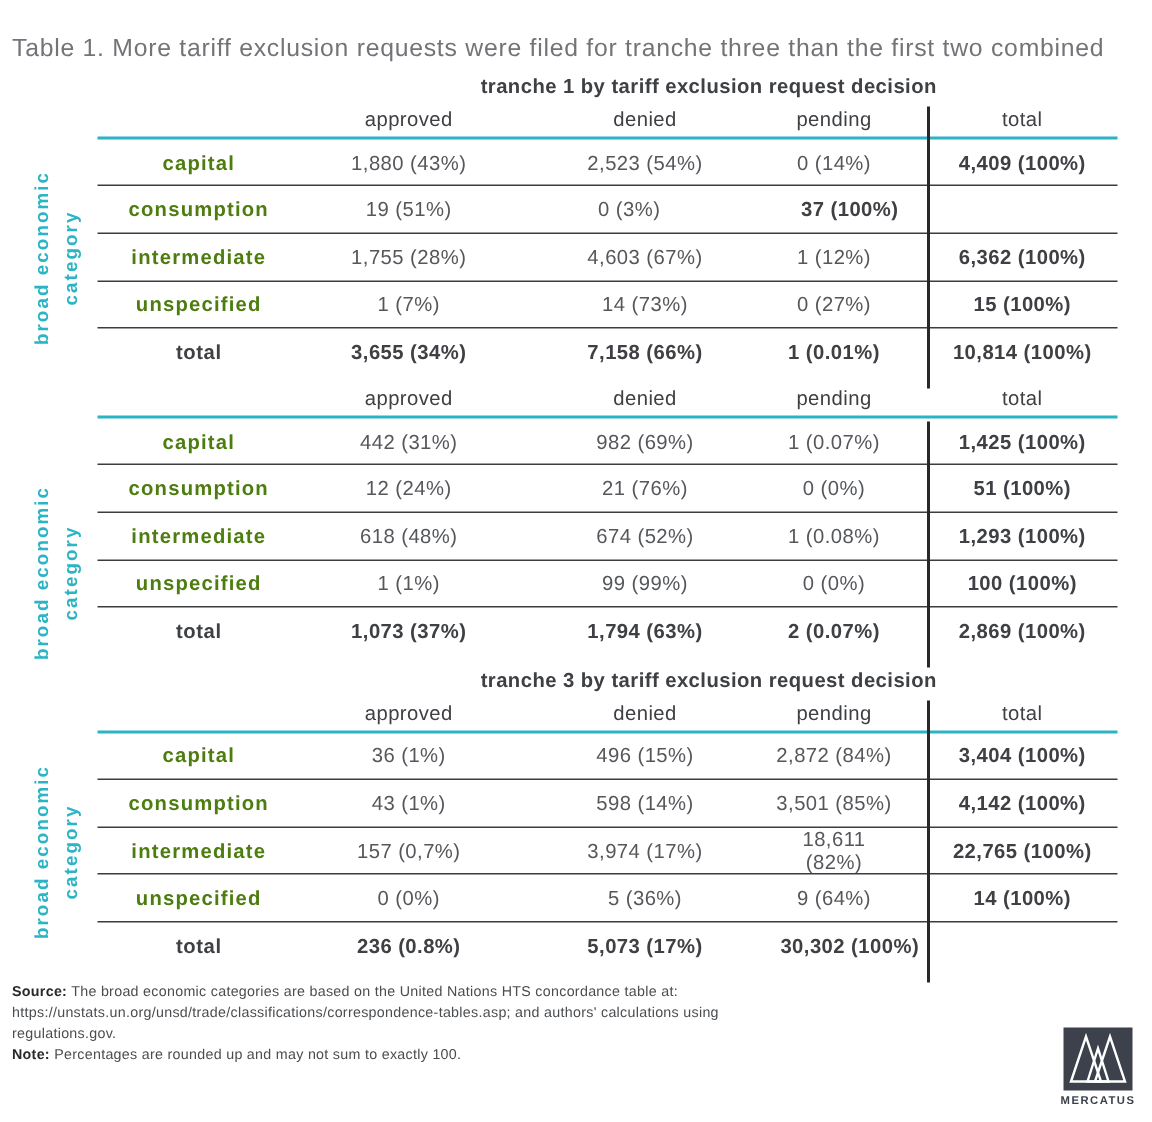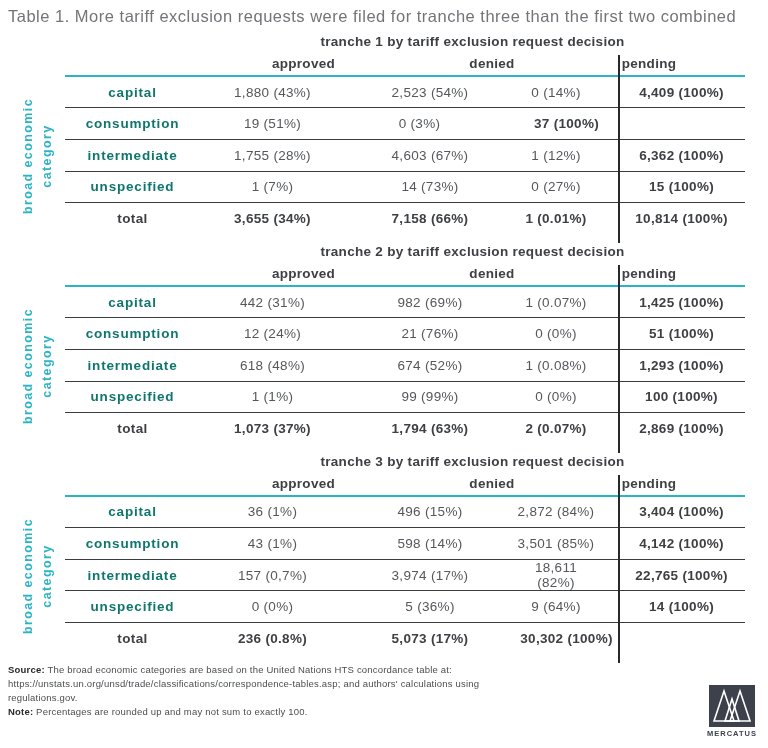--- a/index.html
+++ b/index.html
@@ -1,48 +1,48 @@
 <!DOCTYPE html>
 <html><head>
 <meta charset="utf-8">
 <style>
   * { margin:0; padding:0; box-sizing:border-box; }
   html,body { background:#ffffff; }
   body { font-family:"Liberation Sans", sans-serif; }
   .page { position:relative; width:768px; height:748px; background:#fff; overflow:hidden; }
 
   .page-title {
-    padding:4px 10px 0 8px;
+    padding:20px 10px 0 8px;
     font-size:16.5px; line-height:1.5; letter-spacing:0.5px;
     color:#727478; width:760px;
   }
 
   .tranche { position:relative; margin-left:65px; width:680px; }
   .tranche + .tranche { margin-top:4px; }
 
   .caption {
     height:24px; padding-top:5px;
     margin-left:135px; width:545px; text-align:center;
     font-size:13.5px; font-weight:bold; color:#3e4044; letter-spacing:0.3px;
   }
 
   .grid-row { display:grid; grid-template-columns:135px 145px 170px 103px 127px; align-items:center; }
 
   .hrow {
     height:24px; border-bottom:2px solid #2bb4c4;
-    font-size:13.5px; font-weight:bold; color:#3e4044; letter-spacing:0.3px;gap:31px;
+    font-size:13.5px; font-weight:normal; color:#3e4044; letter-spacing:0.3px;
   }
   .hrow > div { text-align:center; }
 
   .row {
     height:31.6px; border-bottom:1px solid #3a3c3e;
     font-size:13.5px; color:#55575b; letter-spacing:0.3px;
   }
   .row > div { text-align:center; }
-  .row .lab { color:#0f766e; font-weight:bold; letter-spacing:0.8px; }
+  .row .lab { color:#4d7c0f; font-weight:bold; letter-spacing:0.8px; }
   .row .ct { font-weight:bold; color:#3e4044; }
   .cp { padding-right:21px; }
   .trow { border-bottom:none; font-weight:bold; color:#3e4044; }
   .trow .lab { color:#3e4044; letter-spacing:0.4px; }
 
   .vline { position:absolute; left:553px; top:26px; bottom:-8px; width:1.5px; background:#26282b; }
 
   .side-label {
     position:absolute; left:-107px; top:108px; width:160px; height:38px;
     transform:rotate(-90deg);
@@ -112,21 +112,20 @@
       <div class="ct">10,814 (100%)</div>
     </div>
     <div class="vline"></div>
   </section>
 
   <section class="tranche">
     <div class="side-label">
       <div>broad economic</div>
       <div>category</div>
     </div>
-    <div class="caption">tranche 2 by tariff exclusion request decision</div>
     <div class="grid-row hrow">
       <div></div>
       <div>approved</div>
       <div>denied</div>
       <div class="cp">pending</div>
       <div>total</div>
     </div>
     <div class="grid-row row">
       <div class="lab">capital</div>
       <div>442 (31%)</div>

